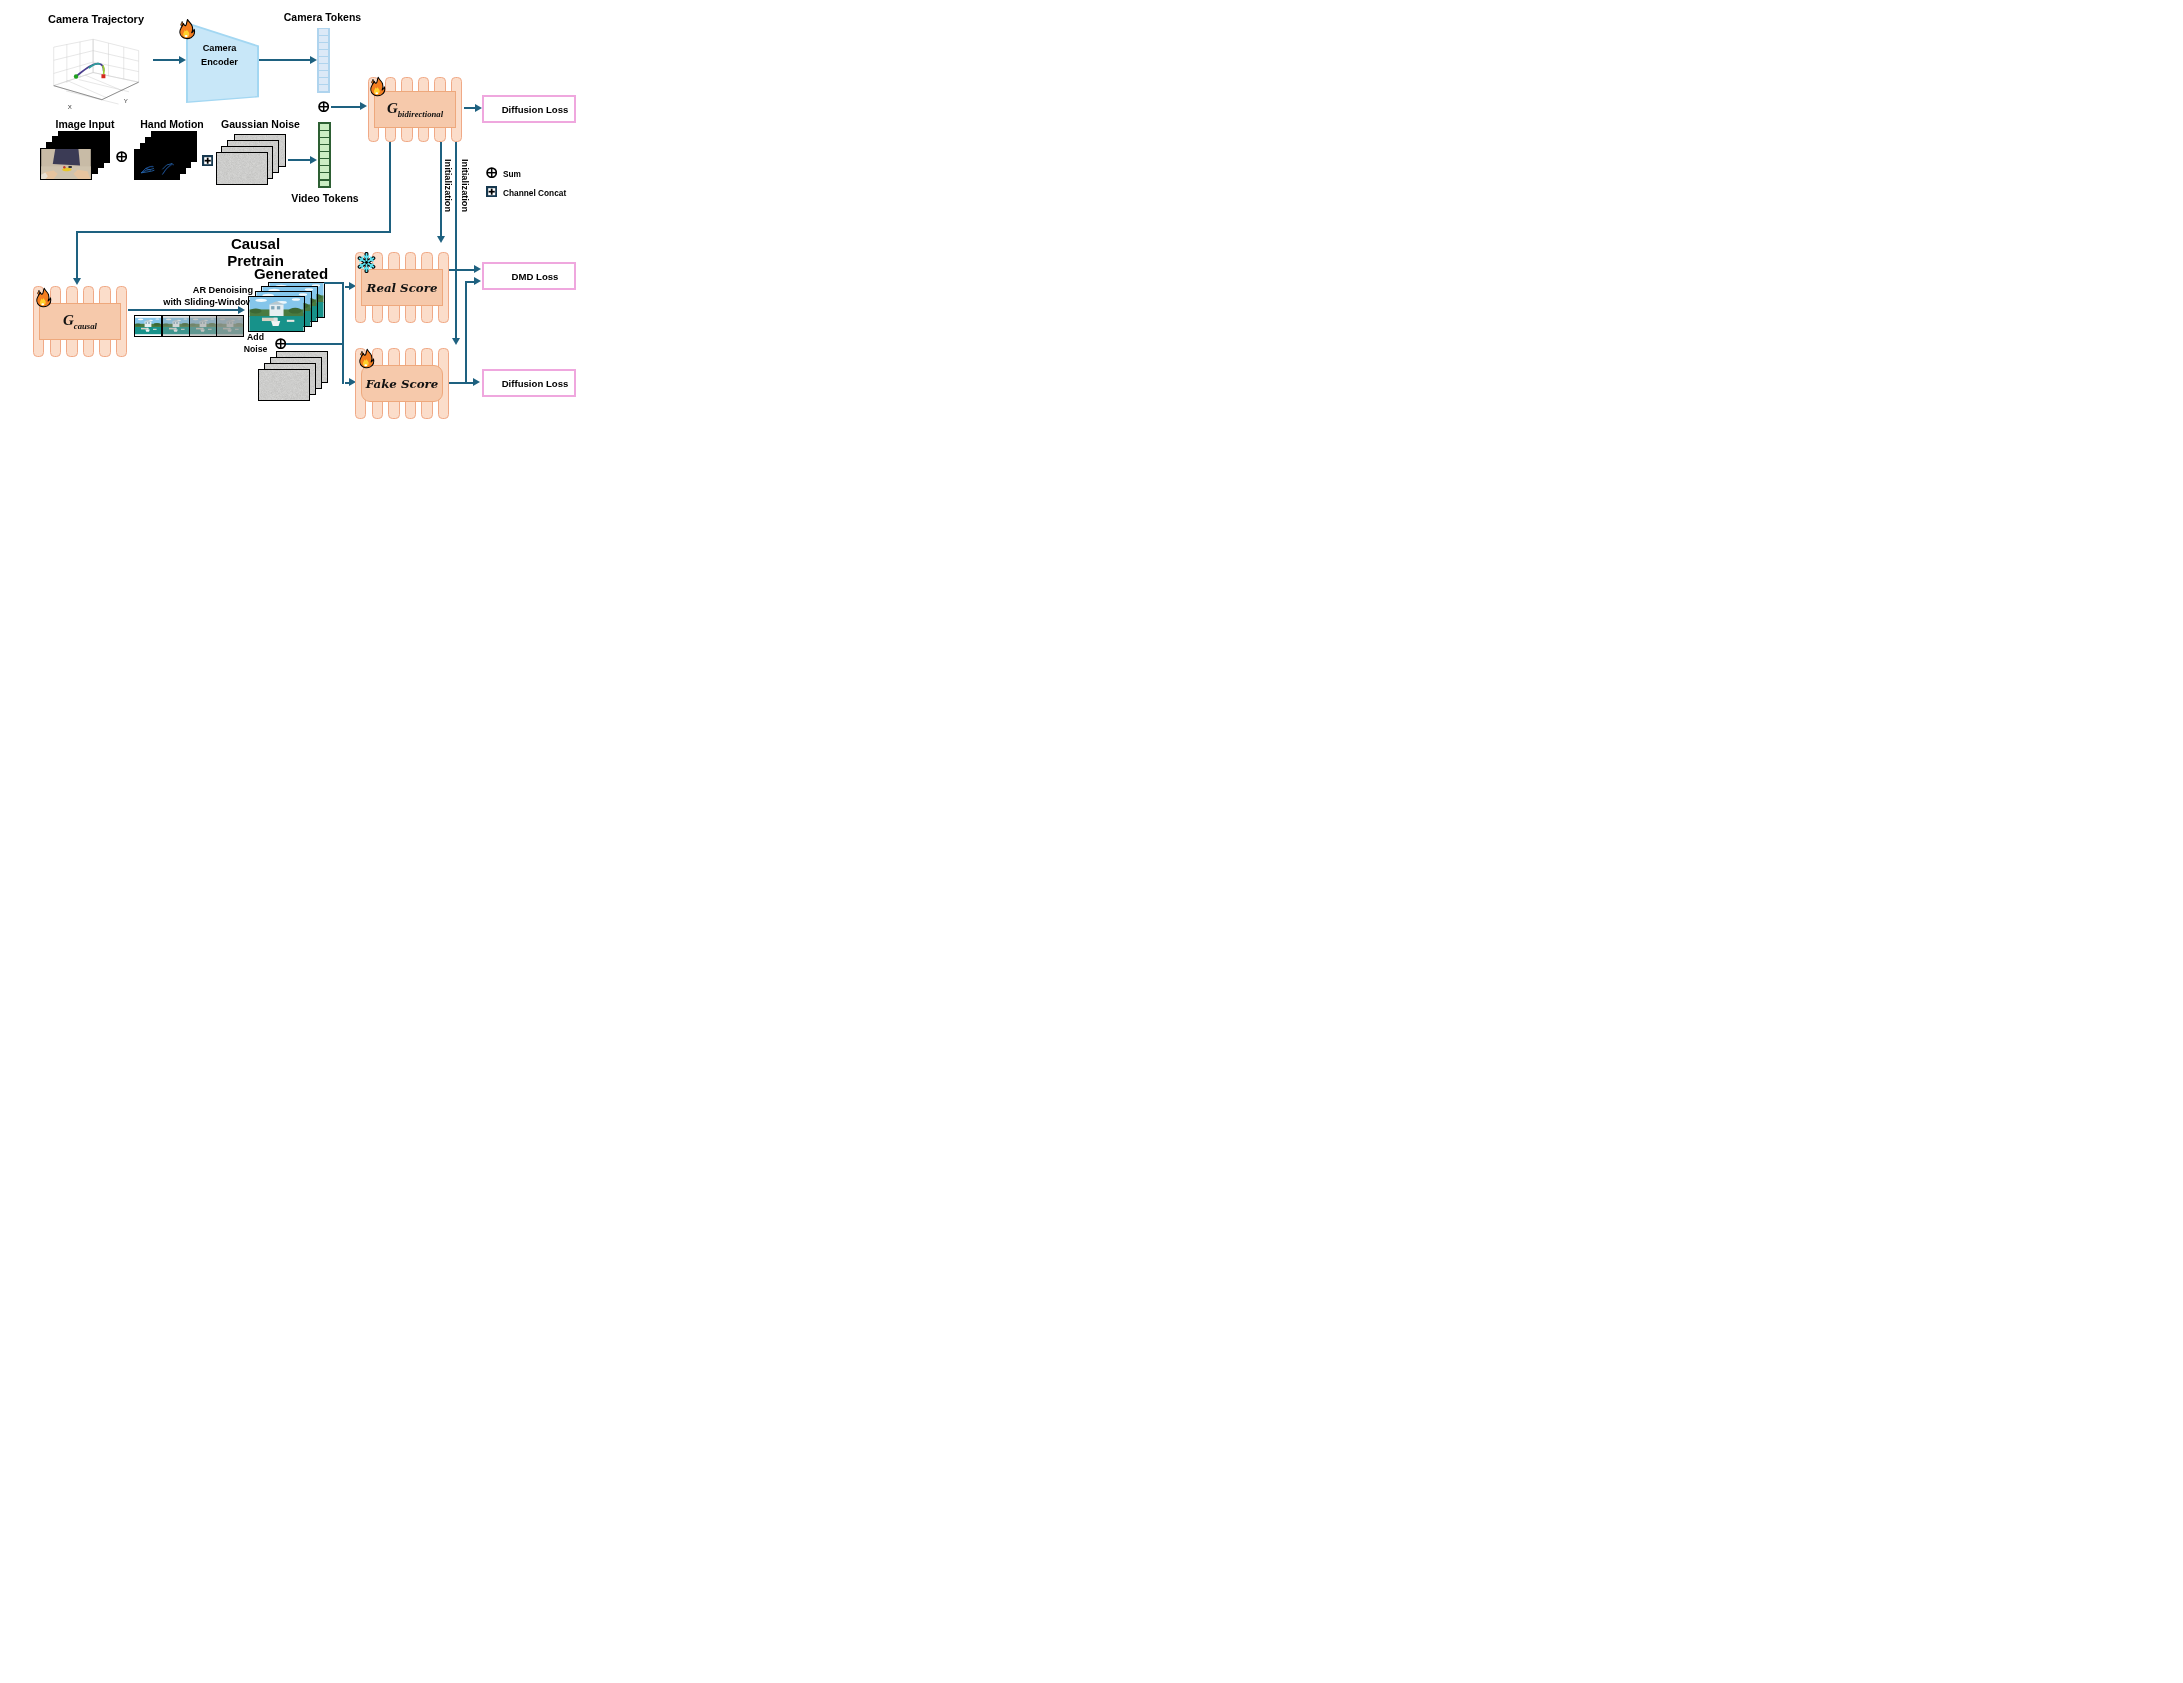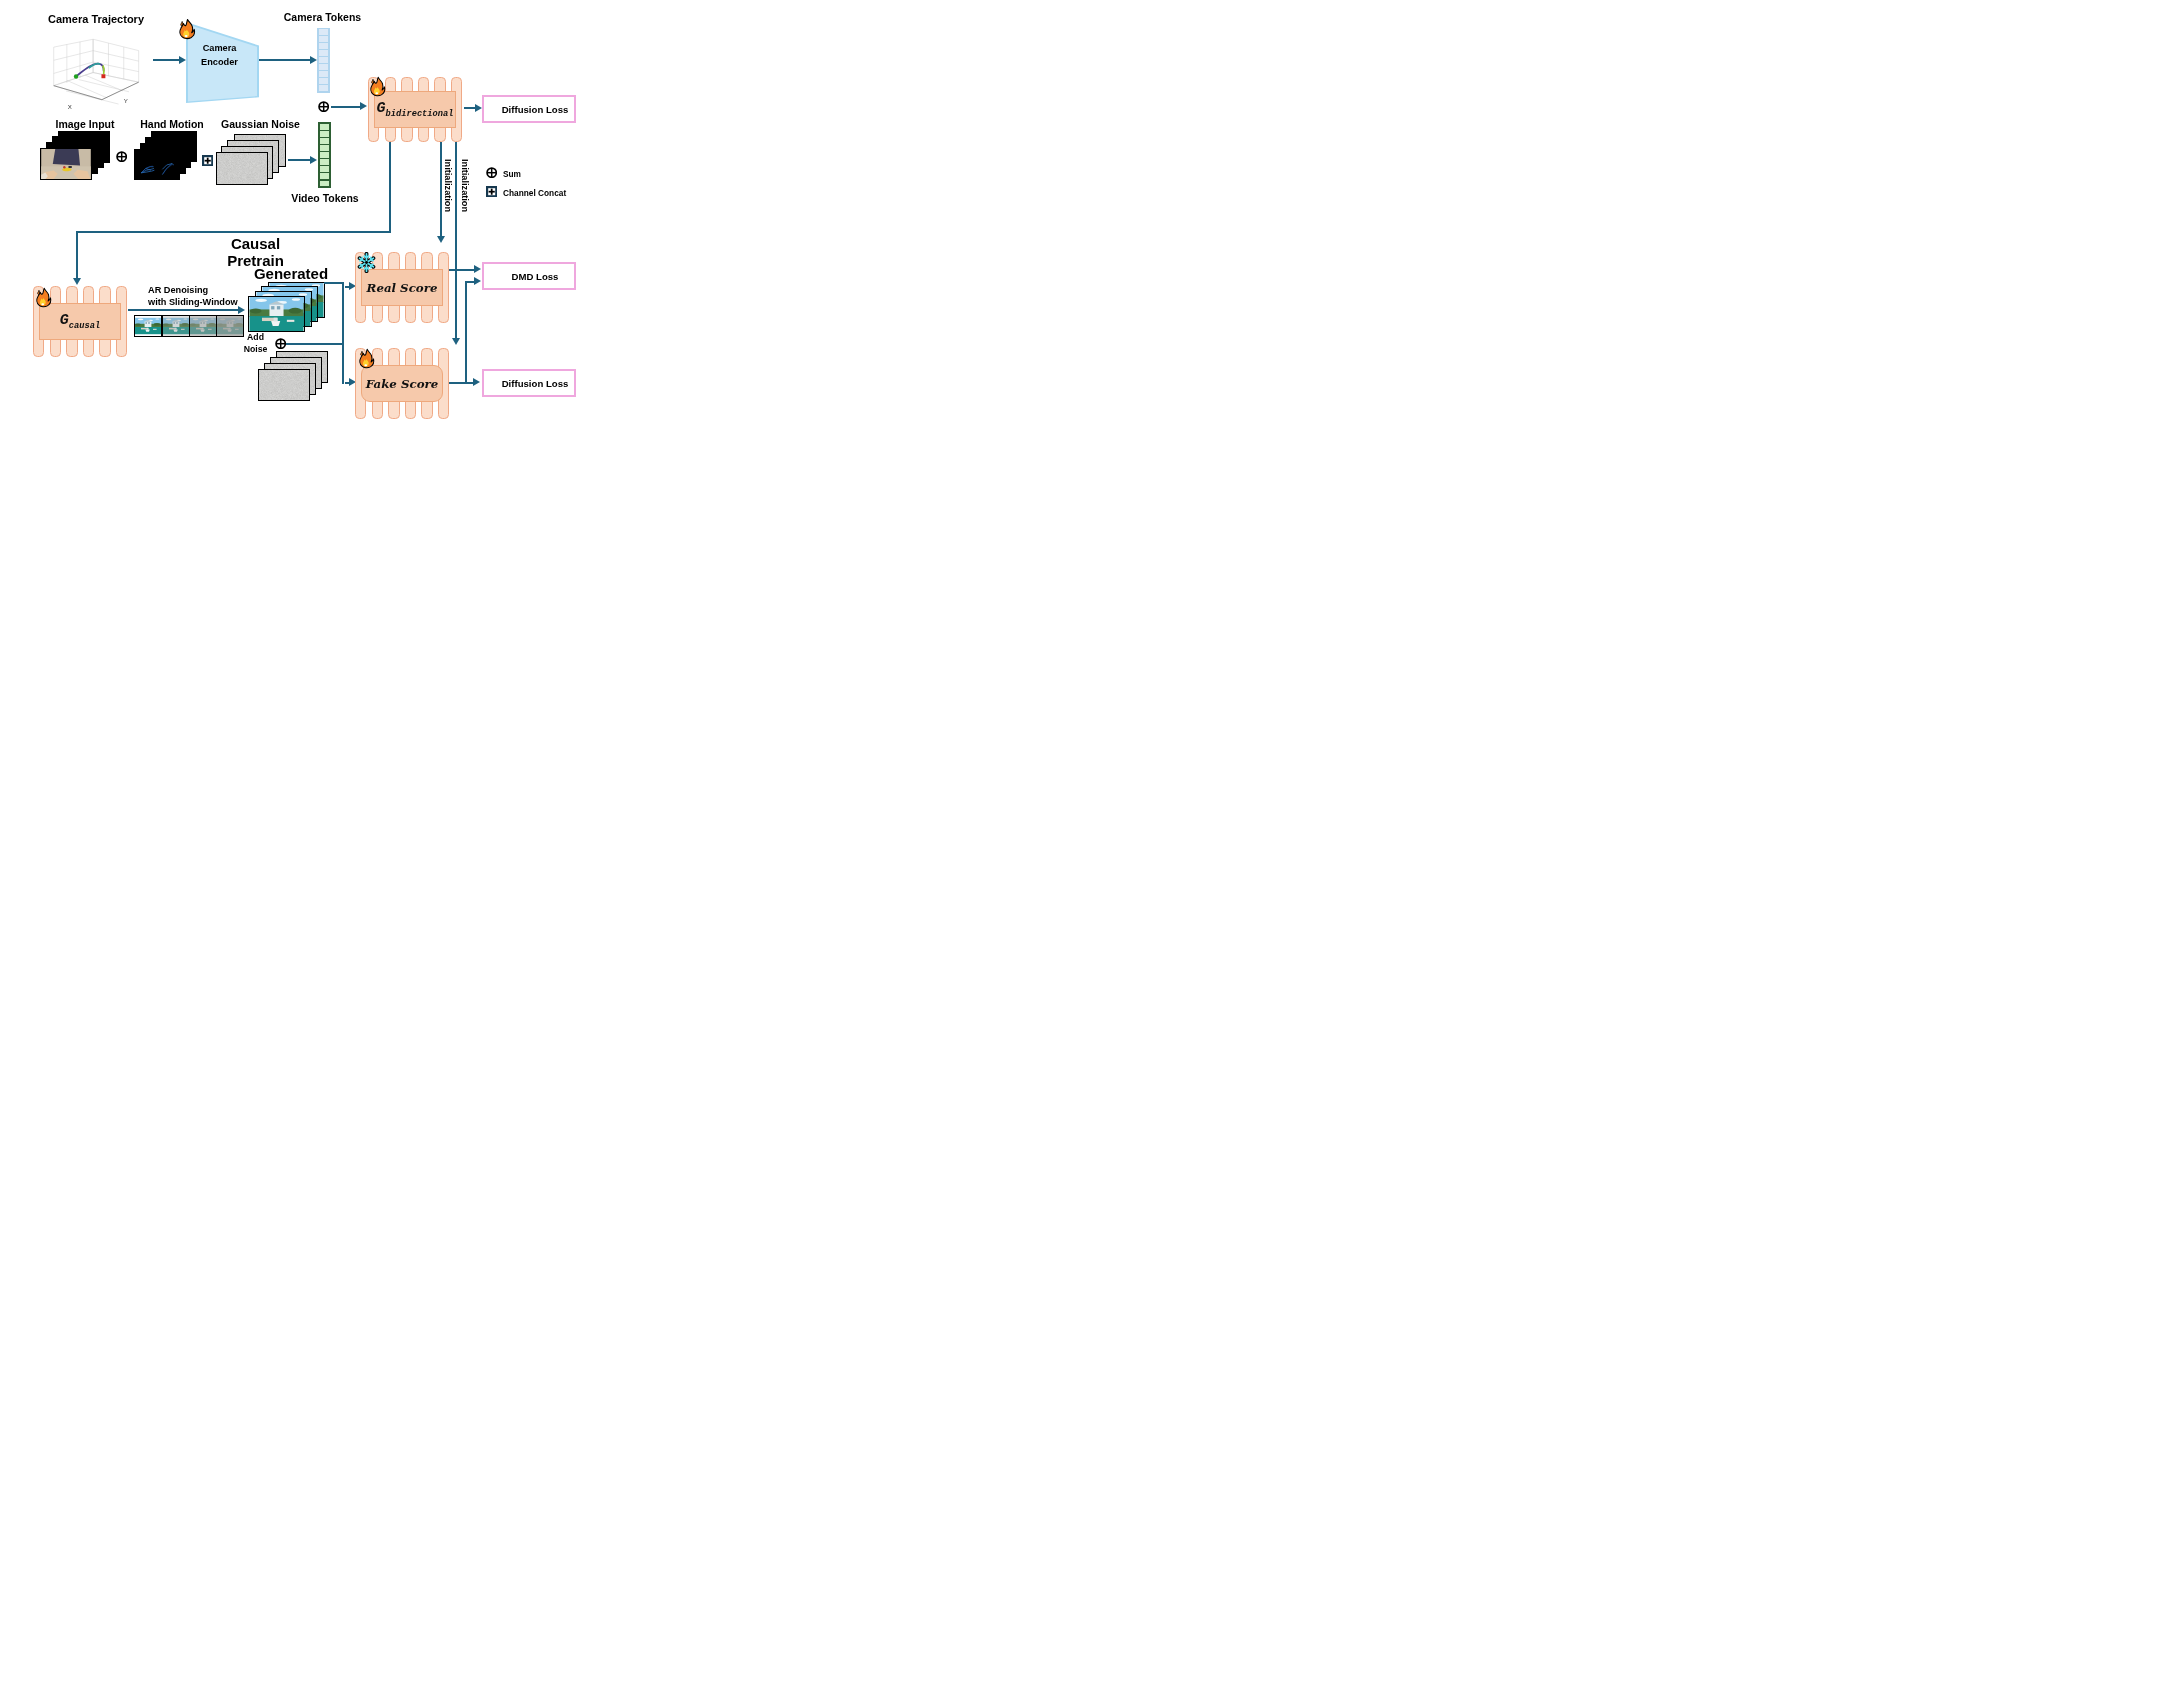--- a/index.html
+++ b/index.html
@@ -13,21 +13,21 @@
   .ah-r{position:absolute;width:0;height:0;border-top:4.4px solid transparent;
         border-bottom:4.4px solid transparent;border-left:7px solid #1E6180;}
   .ah-d{position:absolute;width:0;height:0;border-left:4.4px solid transparent;
         border-right:4.4px solid transparent;border-top:7px solid #1E6180;}
   
   .bars{position:absolute;display:flex;gap:5.2px;}
   .bar{width:11.4px;height:100%;border-radius:4.4px;background:#FBDDCA;
        border:1.3px solid #F0A986;box-sizing:border-box;}
   .blockrect{position:absolute;background:#F6C9AB;border:1.3px solid #EEA87C;
              display:flex;align-items:center;justify-content:center;box-sizing:border-box;}
-  .gtext{font-family:Liberation Mono, monospace;font-style:italic;font-weight:bold;color:#111;}
+  .gtext{font-family:Liberation Serif, serif;font-style:italic;font-weight:bold;color:#111;}
   .gbase{font-size:15px;}
   .gsub{font-size:8.7px;vertical-align:-3.5px;}
   .scoretext{font-family:"DejaVu Serif", serif;font-style:italic;font-weight:bold;
              font-size:11.8px;color:#111;}
   
   .lossbox{position:absolute;width:94px;height:28px;background:#fff;border:2.6px solid #EFA7DE;
            display:flex;align-items:center;justify-content:center;box-sizing:border-box;padding-left:12px;}
   .losstext{font-weight:bold;font-size:9.6px;color:#000;}
   
   .tokens{position:absolute;display:flex;flex-direction:column;gap:1.3px;
@@ -332,21 +332,21 @@
     </div>
   <div class="blockrect" style="left:39px;top:303px;width:82px;height:37px;">
     <span class="gtext"><span class="gbase">G</span><sub class="gsub">causal</sub></span>
   </div>
   <svg class="abs" style="left:35px;top:287px;" width="17.5" height="21" viewBox="0 0 44 50">
       <use href="#fire"></use>
     </svg>
 
   <div class="hline" style="left:128px;top:309px;width:111px;"></div>
   <div class="ah-r" style="left:238px;top:306px;"></div>
-  <div class="abs" style="left:148px;top:284px;width:105px;text-align:left;font-weight:bold;font-size:9.2px;line-height:12.2px;">
+  <div class="abs" style="left:148px;top:284px;width:105px;text-align:right;font-weight:bold;font-size:9.2px;line-height:12.2px;">
     <div>AR Denoising</div>
     <div>with Sliding-Window</div>
   </div>
   <div>
     <div class="noiseframe" style="left:134px;top:315px;width:28px;height:22px;"><svg width="26" height="20" viewBox="0 0 130 82">
           <use href="#harbor"></use>
         </svg><div class="overlay" style="opacity:0;"></div></div>
     <div class="noiseframe" style="left:162px;top:315px;width:28px;height:22px;"><svg width="26" height="20" viewBox="0 0 130 82">
           <use href="#harbor"></use>
         </svg><div class="overlay" style="opacity:0.3;"></div></div>

